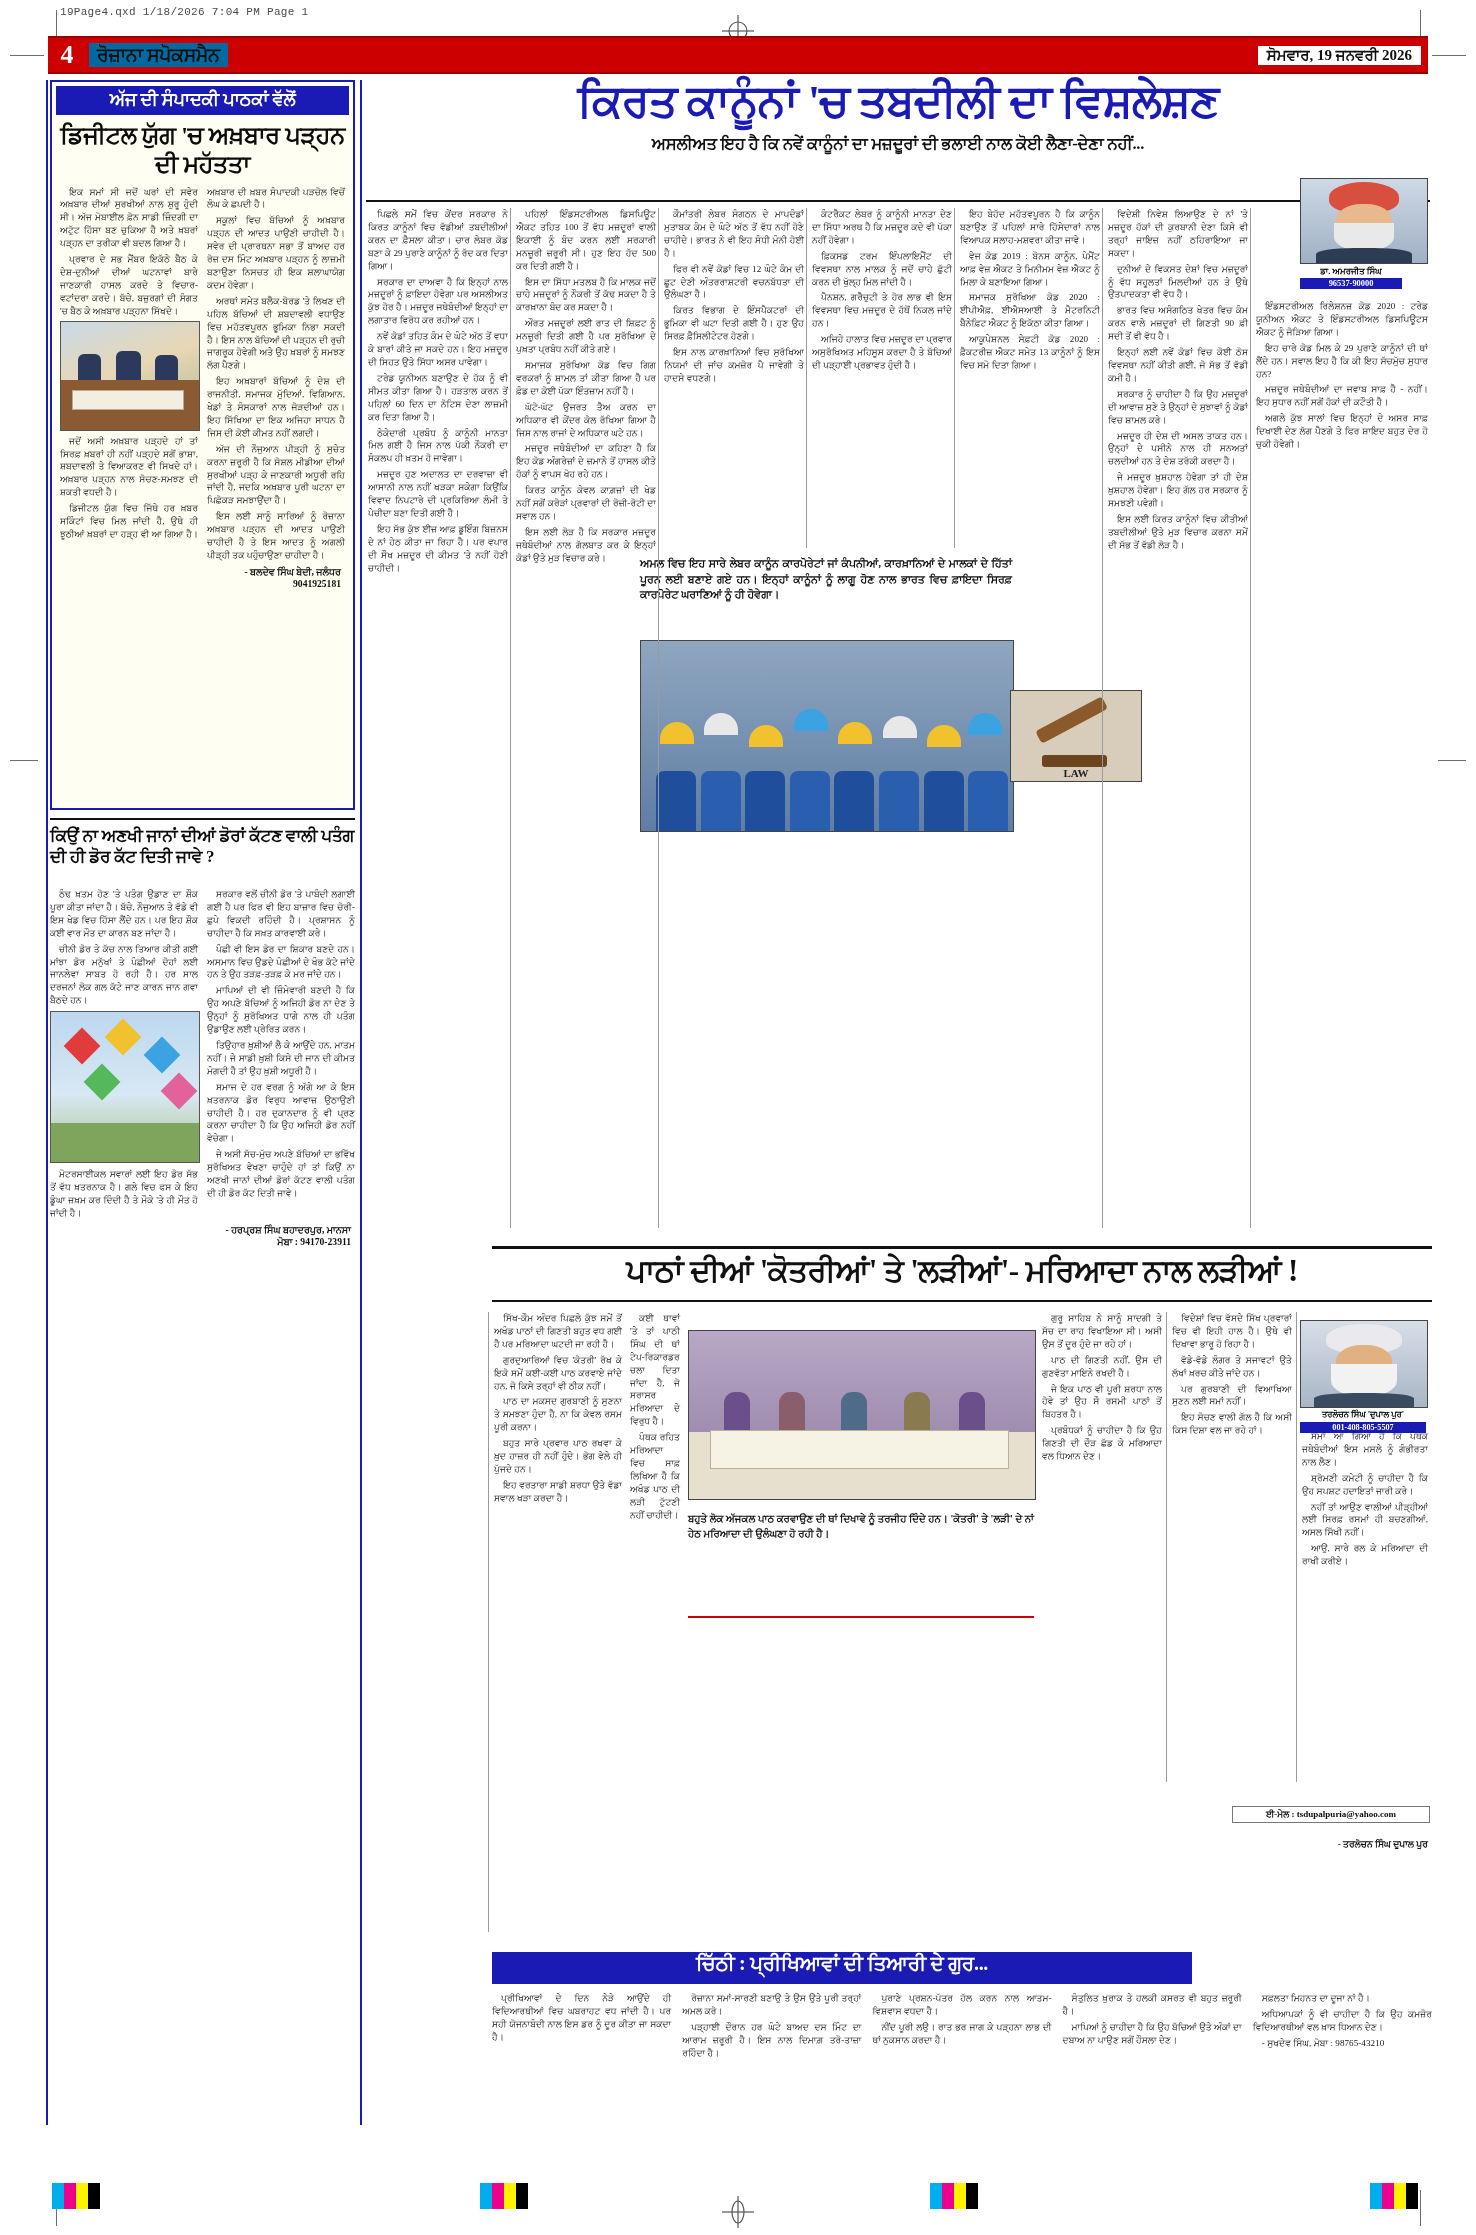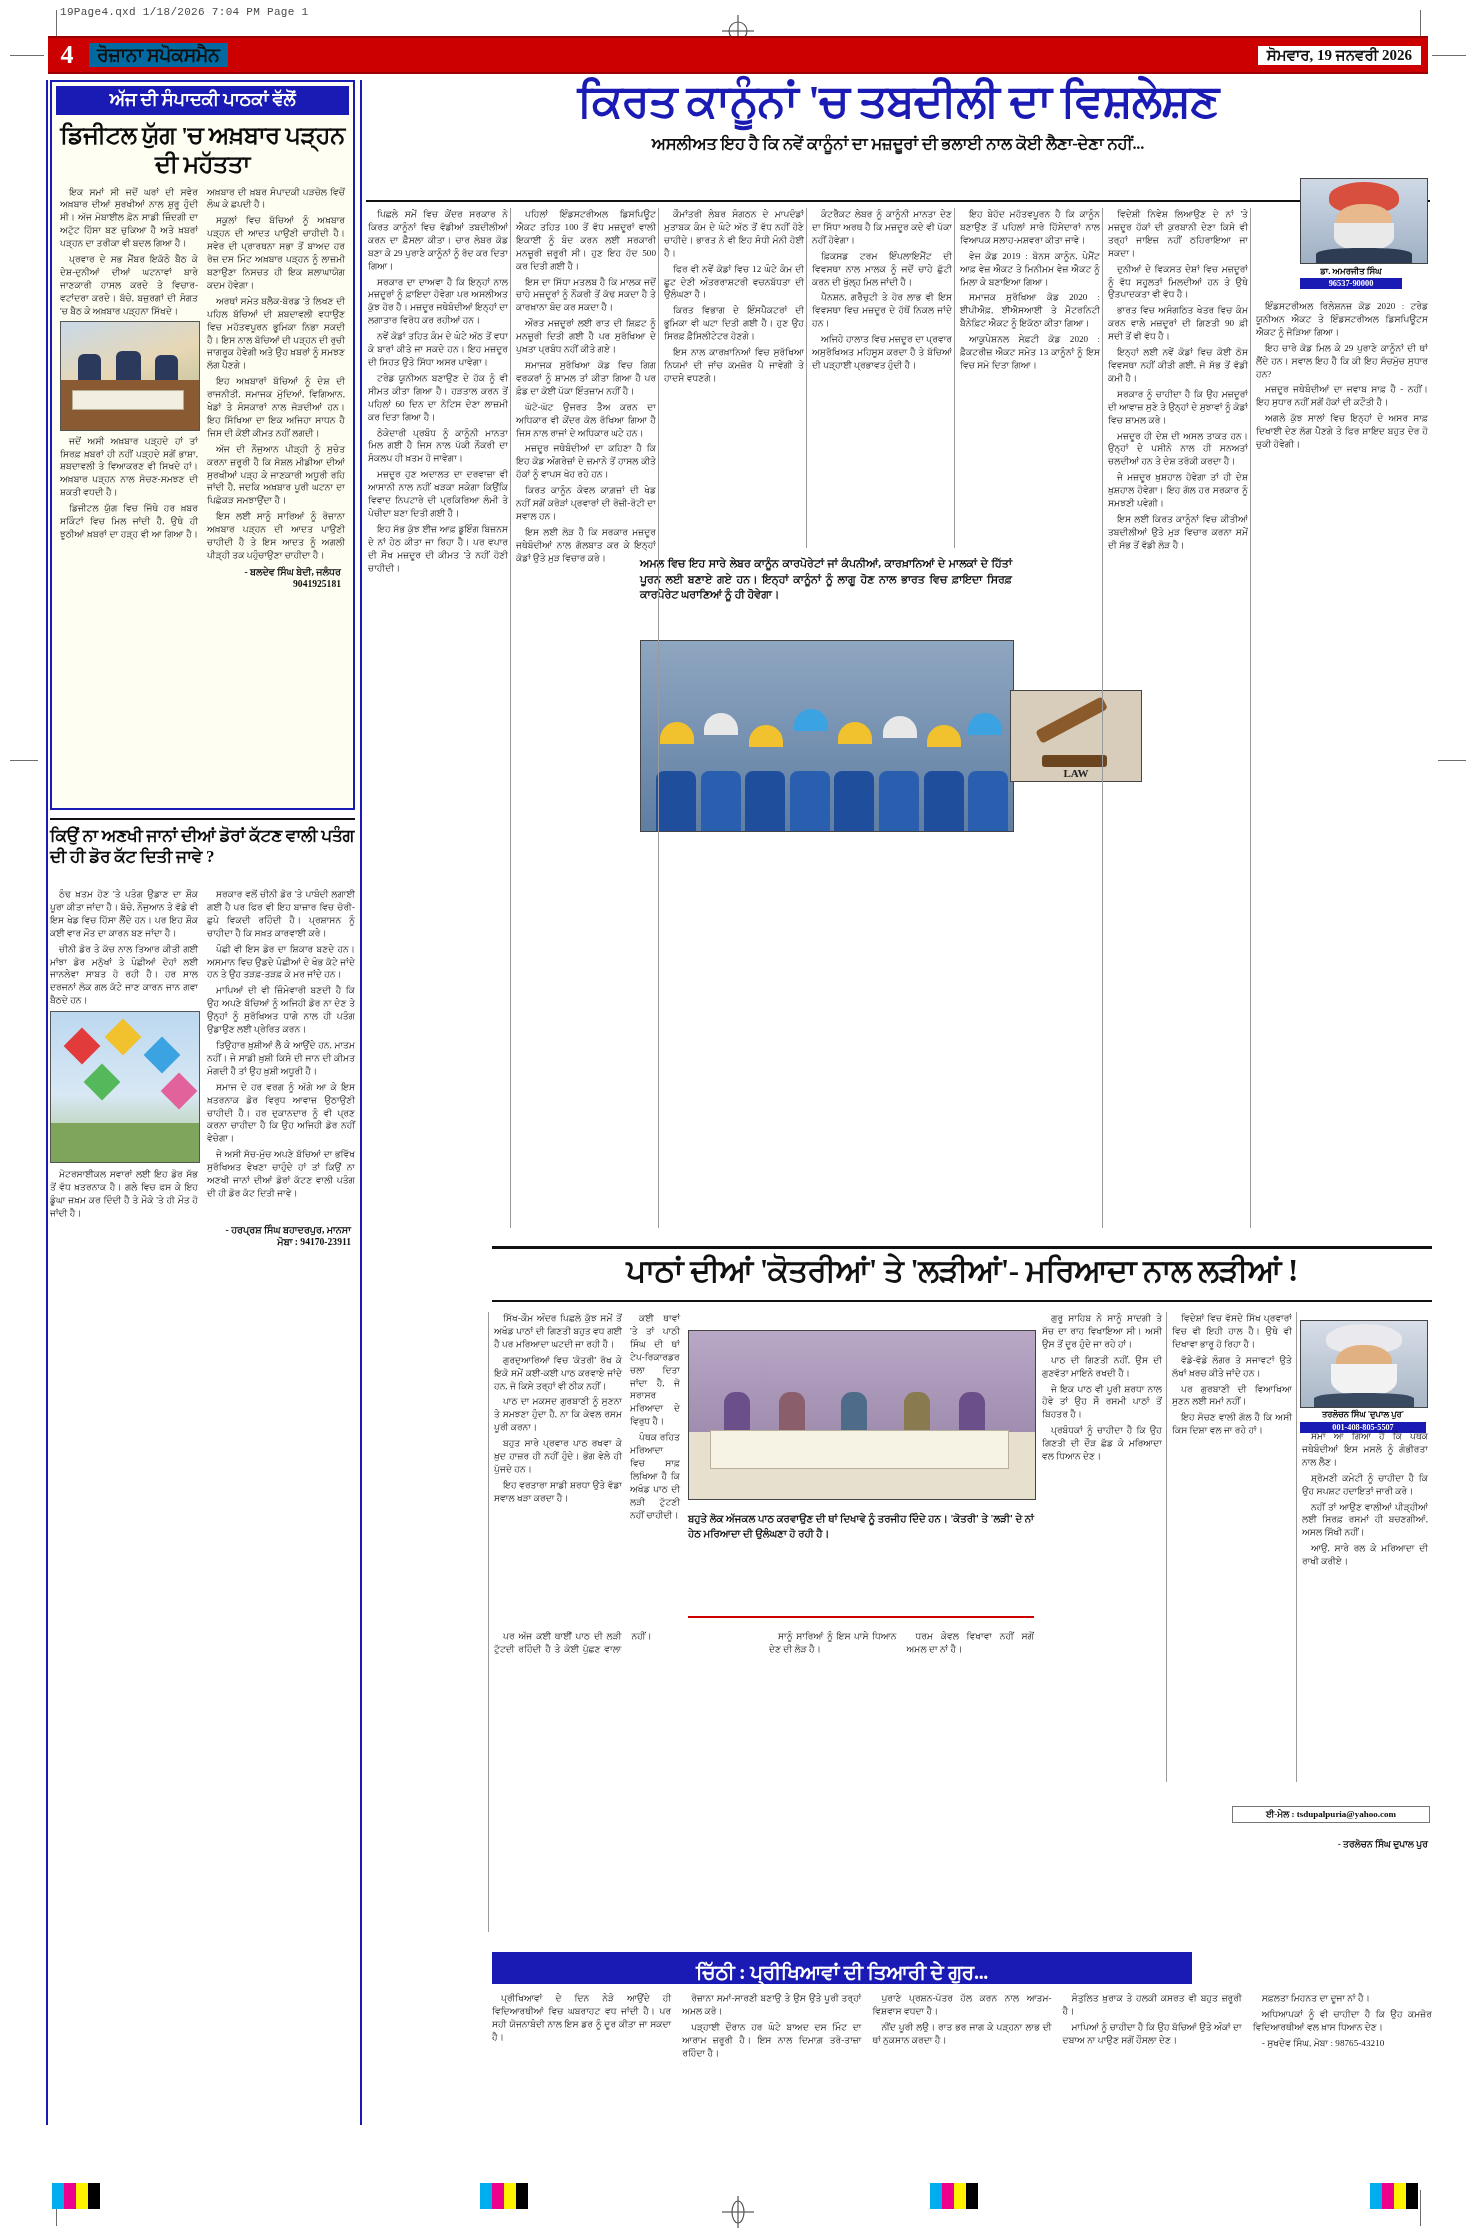--- a/index.html
+++ b/index.html
@@ -120,21 +120,21 @@
   .sangatpic .floor{position:absolute;left:0;right:0;bottom:0;height:40%;background:#e7e0cf;}
   .sangatpic .pal{position:absolute;left:6%;bottom:18%;width:86%;height:22%;background:#f6f2e4;border:1px solid #b9b09a;}
   .sangatpic .p{position:absolute;width:26px;height:40px;background:#6b4f8a;border-radius:11px 11px 0 0;bottom:40%;}
 
   .callout{position:absolute;left:688px;top:1512px;width:346px;font-size:10.2px;font-weight:bold;
            line-height:1.45;color:#111;text-align:justify;}
   .calloutline{position:absolute;left:688px;top:1616px;width:346px;height:2px;background:#cc0000;}
 
   
   .letterbar{position:absolute;left:492px;top:1952px;width:700px;height:32px;background:#1a1ab4;
-             color:#fff;font-size:20px;font-weight:bold;display:flex;align-items:flex-end;justify-content:center;
+             color:#fff;font-size:20px;font-weight:bold;display:flex;align-items:flex-start;justify-content:center;
              letter-spacing:-.3px;}
   .letterbox{position:absolute;left:492px;top:1992px;width:940px;height:155px;}
 
   
   .email{position:absolute;left:1232px;top:1806px;width:196px;text-align:center;font-size:9px;
          font-weight:bold;color:#0b0b0b;background:#fff;border:1px solid #777;padding:2px 0;}
   .sign{position:absolute;left:1232px;top:1838px;width:196px;text-align:right;font-size:9.2px;
         font-weight:bold;color:#111;line-height:1.4;}
 
   .colsep{position:absolute;width:1px;background:#9a9a9a;}
@@ -410,26 +410,20 @@
     <p>ਵੱਡੇ-ਵੱਡੇ ਲੰਗਰ ਤੇ ਸਜਾਵਟਾਂ ਉਤੇ ਲੱਖਾਂ ਖ਼ਰਚ ਕੀਤੇ ਜਾਂਦੇ ਹਨ।</p>
     <p>ਪਰ ਗੁਰਬਾਣੀ ਦੀ ਵਿਆਖਿਆ ਸੁਣਨ ਲਈ ਸਮਾਂ ਨਹੀਂ।</p>
     <p>ਇਹ ਸੋਚਣ ਵਾਲੀ ਗੱਲ ਹੈ ਕਿ ਅਸੀ ਕਿਸ ਦਿਸ਼ਾ ਵਲ ਜਾ ਰਹੇ ਹਾਂ।</p>
   </div>
   <div class="bodycol jtext" style="left:1302px;top:1430px;width:126px;height:360px;">
     <p>ਸਮਾਂ ਆ ਗਿਆ ਹੈ ਕਿ ਪੰਥਕ ਜਥੇਬੰਦੀਆਂ ਇਸ ਮਸਲੇ ਨੂੰ ਗੰਭੀਰਤਾ ਨਾਲ ਲੈਣ।</p>
     <p>ਸ਼੍ਰੋਮਣੀ ਕਮੇਟੀ ਨੂੰ ਚਾਹੀਦਾ ਹੈ ਕਿ ਉਹ ਸਪਸ਼ਟ ਹਦਾਇਤਾਂ ਜਾਰੀ ਕਰੇ।</p>
     <p>ਨਹੀਂ ਤਾਂ ਆਉਣ ਵਾਲੀਆਂ ਪੀੜ੍ਹੀਆਂ ਲਈ ਸਿਰਫ਼ ਰਸਮਾਂ ਹੀ ਬਚਣਗੀਆਂ, ਅਸਲ ਸਿੱਖੀ ਨਹੀਂ।</p>
     <p>ਆਉ, ਸਾਰੇ ਰਲ ਕੇ ਮਰਿਆਦਾ ਦੀ ਰਾਖੀ ਕਰੀਏ।</p>
   </div>
-  <div class="bodycol jtext" style="left:494px;top:1630px;width:540px;height:300px;column-count:4;column-gap:10px;">
-    <p>ਪਰ ਅੱਜ ਕਈ ਥਾਈਂ ਪਾਠ ਦੀ ਲੜੀ ਟੁੱਟਦੀ ਰਹਿੰਦੀ ਹੈ ਤੇ ਕੋਈ ਪੁੱਛਣ ਵਾਲਾ ਨਹੀਂ।</p>
-    <p>ਸਾਨੂੰ ਸਾਰਿਆਂ ਨੂੰ ਇਸ ਪਾਸੇ ਧਿਆਨ ਦੇਣ ਦੀ ਲੋੜ ਹੈ।</p>
-    <p>ਧਰਮ ਕੇਵਲ ਵਿਖਾਵਾ ਨਹੀਂ ਸਗੋਂ ਅਮਲ ਦਾ ਨਾਂ ਹੈ।</p>
-    <p></p>
-  </div>
 
   <div class="email">ਈ-ਮੇਲ : tsdupalpuria@yahoo.com</div>
   <div class="sign">- ਤਰਲੋਚਨ ਸਿੰਘ ਦੁਪਾਲ ਪੁਰ</div>
 
   <div class="letterbar">
     <span>ਚਿੱਠੀ : ਪ੍ਰੀਖਿਆਵਾਂ ਦੀ ਤਿਆਰੀ ਦੇ ਗੁਰ...</span>
   </div>
   <div class="letterbox jtext" style="column-count:5;column-gap:11px;">
     <p>ਪ੍ਰੀਖਿਆਵਾਂ ਦੇ ਦਿਨ ਨੇੜੇ ਆਉਂਦੇ ਹੀ ਵਿਦਿਆਰਥੀਆਂ ਵਿਚ ਘਬਰਾਹਟ ਵਧ ਜਾਂਦੀ ਹੈ। ਪਰ ਸਹੀ ਯੋਜਨਾਬੰਦੀ ਨਾਲ ਇਸ ਡਰ ਨੂੰ ਦੂਰ ਕੀਤਾ ਜਾ ਸਕਦਾ ਹੈ।</p>
     <p>ਰੋਜ਼ਾਨਾ ਸਮਾਂ-ਸਾਰਣੀ ਬਣਾਉ ਤੇ ਉਸ ਉਤੇ ਪੂਰੀ ਤਰ੍ਹਾਂ ਅਮਲ ਕਰੋ।</p>

